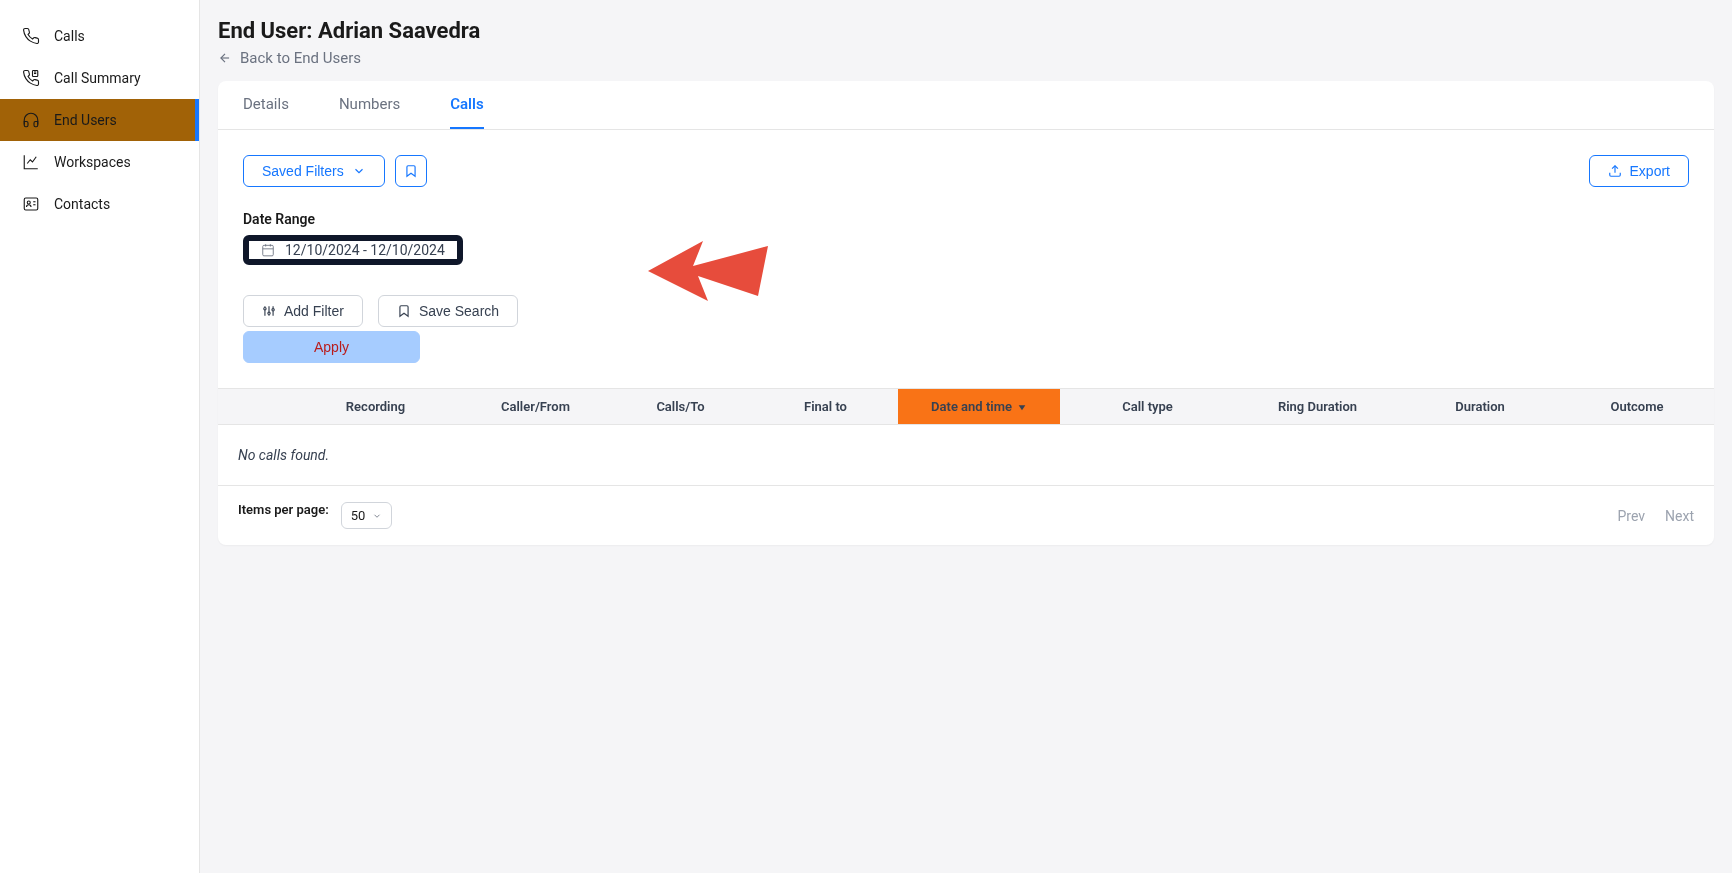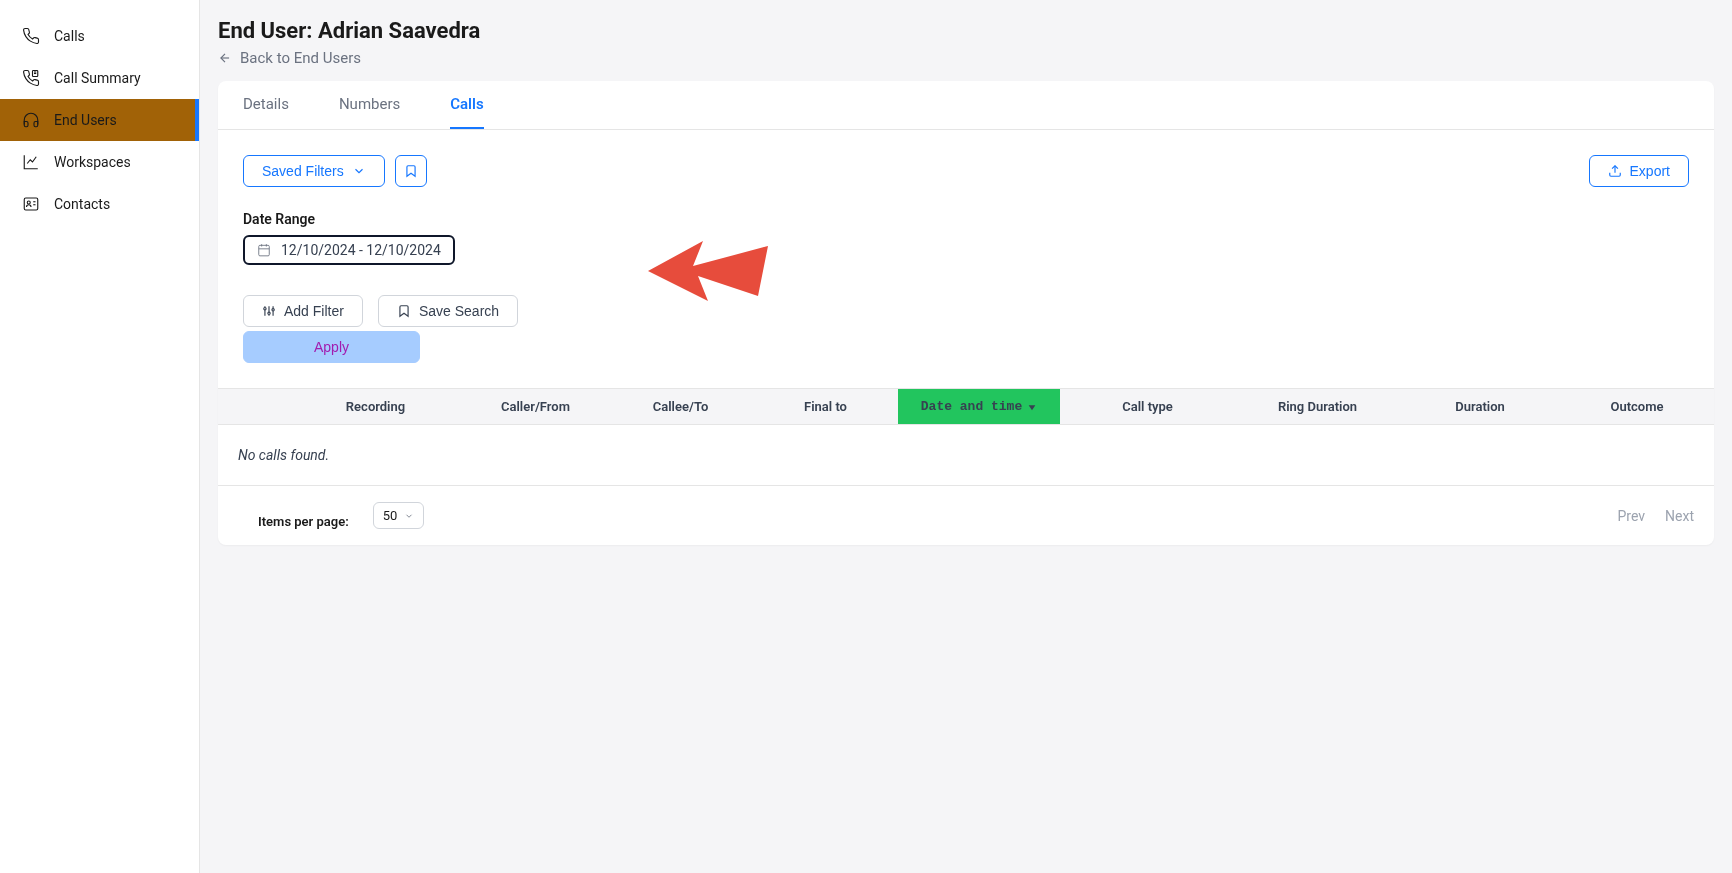--- a/index.html
+++ b/index.html
@@ -141,21 +141,21 @@
       font-weight: 500;
       height: 32px;
     }
     .btn-secondary {
       border: 1px solid #d1d5db;
       color: #374151;
     }
     .btn-primary-disabled {
       background: #a6ccff;
       border: 1px solid #a6ccff;
-      color: #a21caf;
+      color: #b91c1c;
       cursor: default;
       padding: 8px 70px;
     }
     .btn svg {
       width: 14px;
       height: 14px;
     }
     .btn-small-icon {
       padding: 7px 8px;
     }
@@ -164,21 +164,21 @@
       font-weight: 600;
       color: #1a1a1a;
       margin-bottom: 8px;
     }
     .date-range-group {
       margin-bottom: 30px;
     }
     .date-input {
       display: inline-flex;
       align-items: center;
-      border: 2px solid #0f172a;
+      border: 6px solid #0f172a;
       border-radius: 6px;
       padding: 7px 12px;
       font-size: 14px;
       color: #374151;
       gap: 10px;
       cursor: pointer;
       height: 30px;
     }
     .date-input svg {
       width: 14px;
@@ -206,22 +206,21 @@
       font-weight: 600;
       color: #374151;
       text-align: center;
       cursor: pointer;
       display: flex;
       align-items: center;
       justify-content: center;
       gap: 5px;
     }
     .th.sorted {
-      background: #22c55e;
-      font-family: Liberation Mono, monospace;
+      background: #f97316;
     }
     .th.first {
       width: 70px;
     }
     .th svg {
       width: 10px;
       height: 10px;
       fill: #374151;
     }
     .empty-row {
@@ -232,25 +231,24 @@
     }
     .pagination {
       display: flex;
       justify-content: space-between;
       align-items: center;
       padding: 16px 20px;
       border-top: 1px solid #e5e5e5;
     }
     .items-per-page {
       display: flex;
-      align-items: flex-end;
-      gap: 24px;
+      align-items: flex-start;
+      gap: 12px;
       font-size: 13px;
       font-weight: 600;
-      margin-left: 20px;
     }
     .page-select {
       display: inline-flex;
       align-items: center;
       border: 1px solid #d1d5db;
       border-radius: 6px;
       padding: 5px 9px;
       font-size: 13px;
       gap: 7px;
       cursor: pointer;
@@ -429,21 +427,21 @@
         <button class="btn btn-primary-disabled">
           <span>Apply</span>
         </button>
       </div>
 
       <div class="table-wrapper">
         <div class="table-header">
           <div class="th first"></div>
           <div class="th col-recording">Recording</div>
           <div class="th col-caller">Caller/From</div>
-          <div class="th col-callee">Callee/To</div>
+          <div class="th col-callee">Calls/To</div>
           <div class="th col-final">Final to</div>
           <div class="th col-date sorted">
             <span>Date and time</span>
             <svg viewBox="0 0 24 24">
                 <polygon points="12 20 4 8 20 8"></polygon>
               </svg>
           </div>
           <div class="th col-type">Call type</div>
           <div class="th col-ring">Ring Duration</div>
           <div class="th col-duration">Duration</div>

